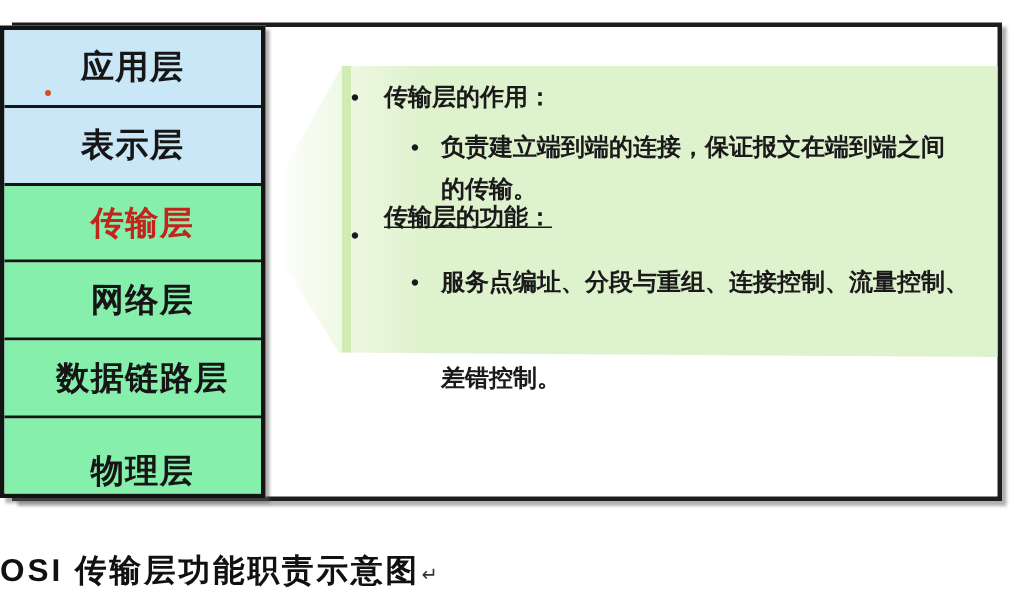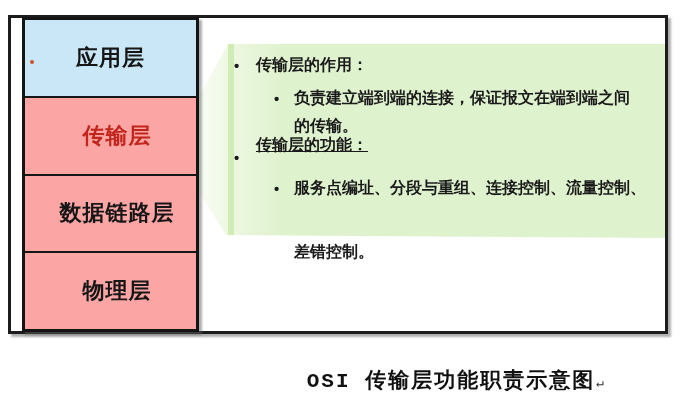--- a/index.html
+++ b/index.html
@@ -25,21 +25,21 @@
     box-sizing: border-box;
     border: 3px solid #1c1c1c;
     background: #ffffff;
     box-shadow: 3px 3px 2px rgba(110,110,110,0.55);
     z-index: 1;
   }
 
   
   .osi-stack {
     position: absolute;
-    left: 22px;
+    left: 0;
     top: 17px;
     width: 177px;
     height: 315px;
     box-sizing: border-box;
     border: 3px solid #141414;
     box-shadow: 3px 3px 2px rgba(95,95,95,0.5);
     display: flex;
     flex-direction: column;
     z-index: 4;
     background: #ffffff;
@@ -48,23 +48,23 @@
     flex: 1;
     display: flex;
     align-items: center;
     justify-content: center;
     font-size: 22px;
     font-weight: bold;
     letter-spacing: 1px;
     color: #161616;
     border-bottom: 2px solid #161616;
   }
-  .layer-row:last-child { border-bottom: none; }
+  .layer-row:last-child { border-bottom: none; align-items: flex-end; }
   .layer-upper { background: #c9e7f6; }
-  .layer-lower { background: #fca5a5; padding-left: 13px; }
+  .layer-lower { background: #86efac; padding-left: 13px; }
   .layer-highlight { color: #c1261d; }
 
   .red-dot {
     position: absolute;
     left: 30px;
     top: 60px;
     width: 4px;
     height: 4px;
     border-radius: 50%;
     background: #d0502a;
@@ -96,22 +96,22 @@
     color: #1a1a1a;
     z-index: 3;
   }
 
   
   .figure-caption {
     position: absolute;
     left: 0;
     top: 366px;
     width: 604px;
-    text-align: right;
-    font-family: Liberation Mono, monospace;
+    text-align: left;
+    font-family: Liberation Sans, sans-serif;
     font-size: 21px;
     font-weight: bold;
     color: #111111;
     letter-spacing: 2px;
     z-index: 2;
   }
   .paragraph-mark {
     font-size: 13px;
     font-weight: normal;
     color: #333333;
@@ -148,22 +148,28 @@
 <div class="callout-line" style="left:256px; top:135px;text-decoration:underline;">传输层的功能：</div>
 
 <span class="callout-bullet" style="left:274px; top:180px;">•</span>
 <div class="callout-line" style="left:294px; top:178px;">服务点编址、分段与重组、连接控制、流量控制、</div>
 <div class="callout-line" style="left:294px; top:207px;margin-top:35px;">差错控制。</div>
 
 <div class="osi-stack">
   <div class="layer-row layer-upper">
     <span>应用层</span>
   </div>
+  <div class="layer-row layer-upper">
+    <span>表示层</span>
+  </div>
   <div class="layer-row layer-lower layer-highlight">
     <span>传输层</span>
+  </div>
+  <div class="layer-row layer-lower">
+    <span>网络层</span>
   </div>
   <div class="layer-row layer-lower">
     <span>数据链路层</span>
   </div>
   <div class="layer-row layer-lower">
     <span>物理层</span>
   </div>
 </div>
 
 <div class="red-dot"></div>

